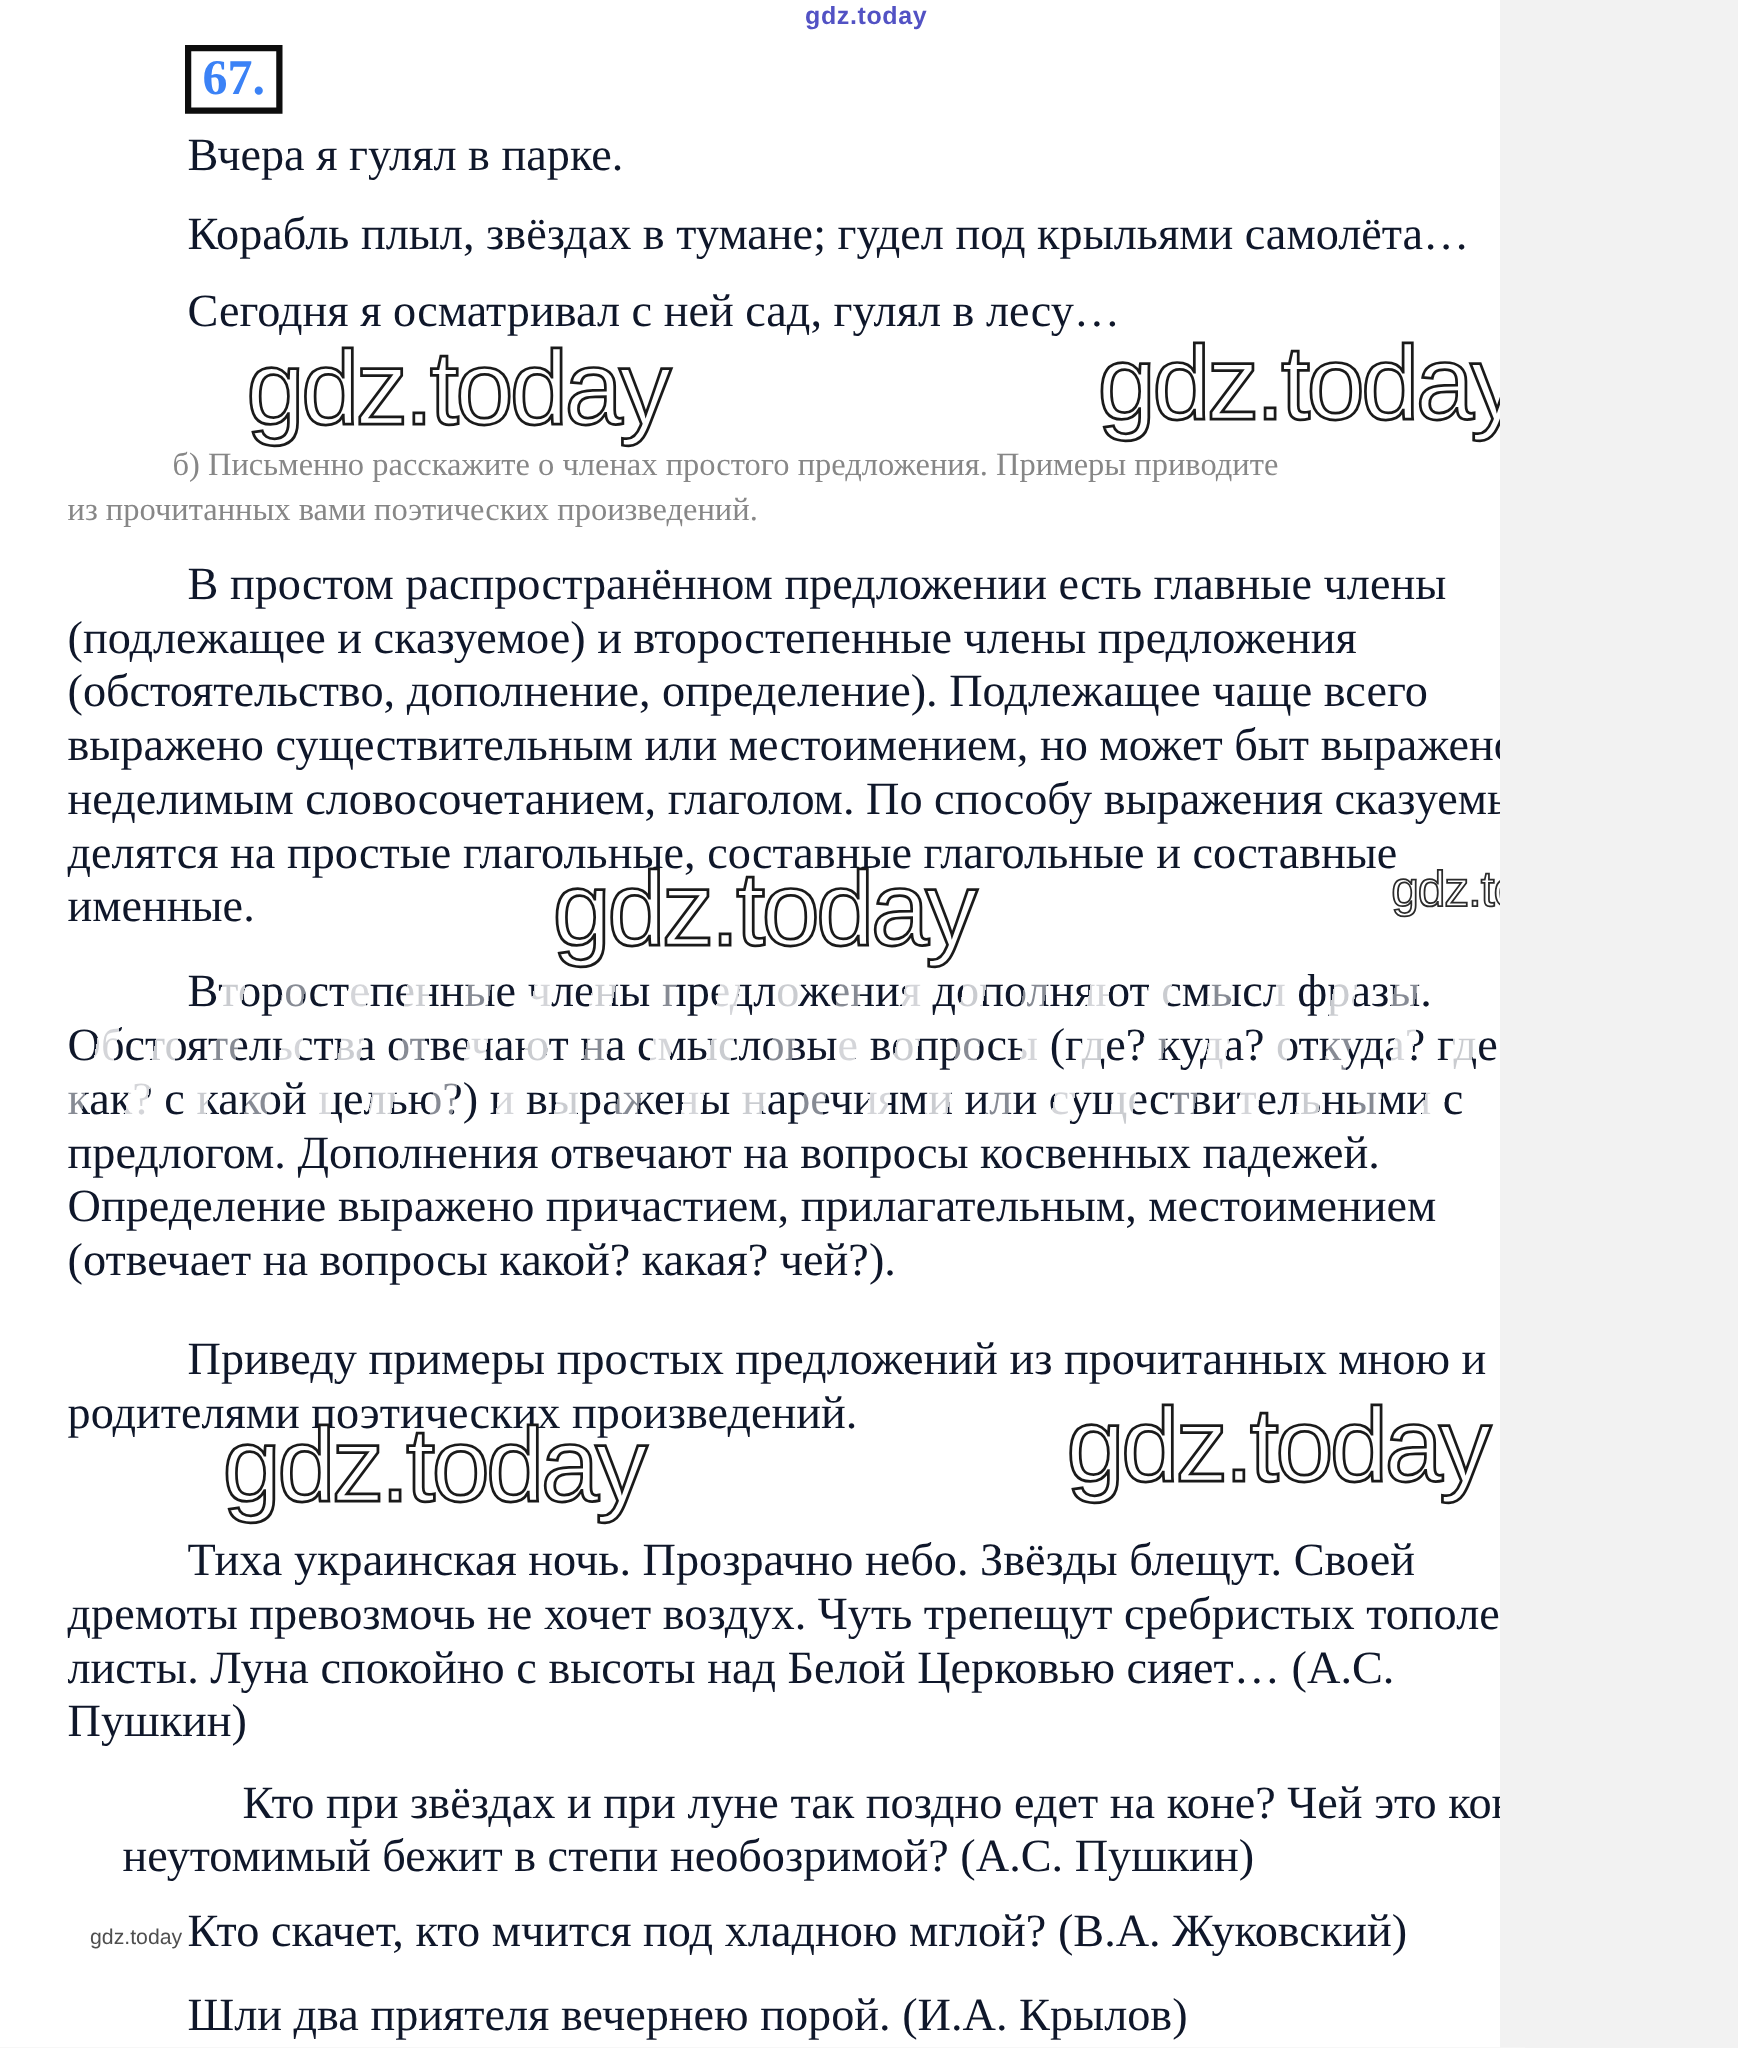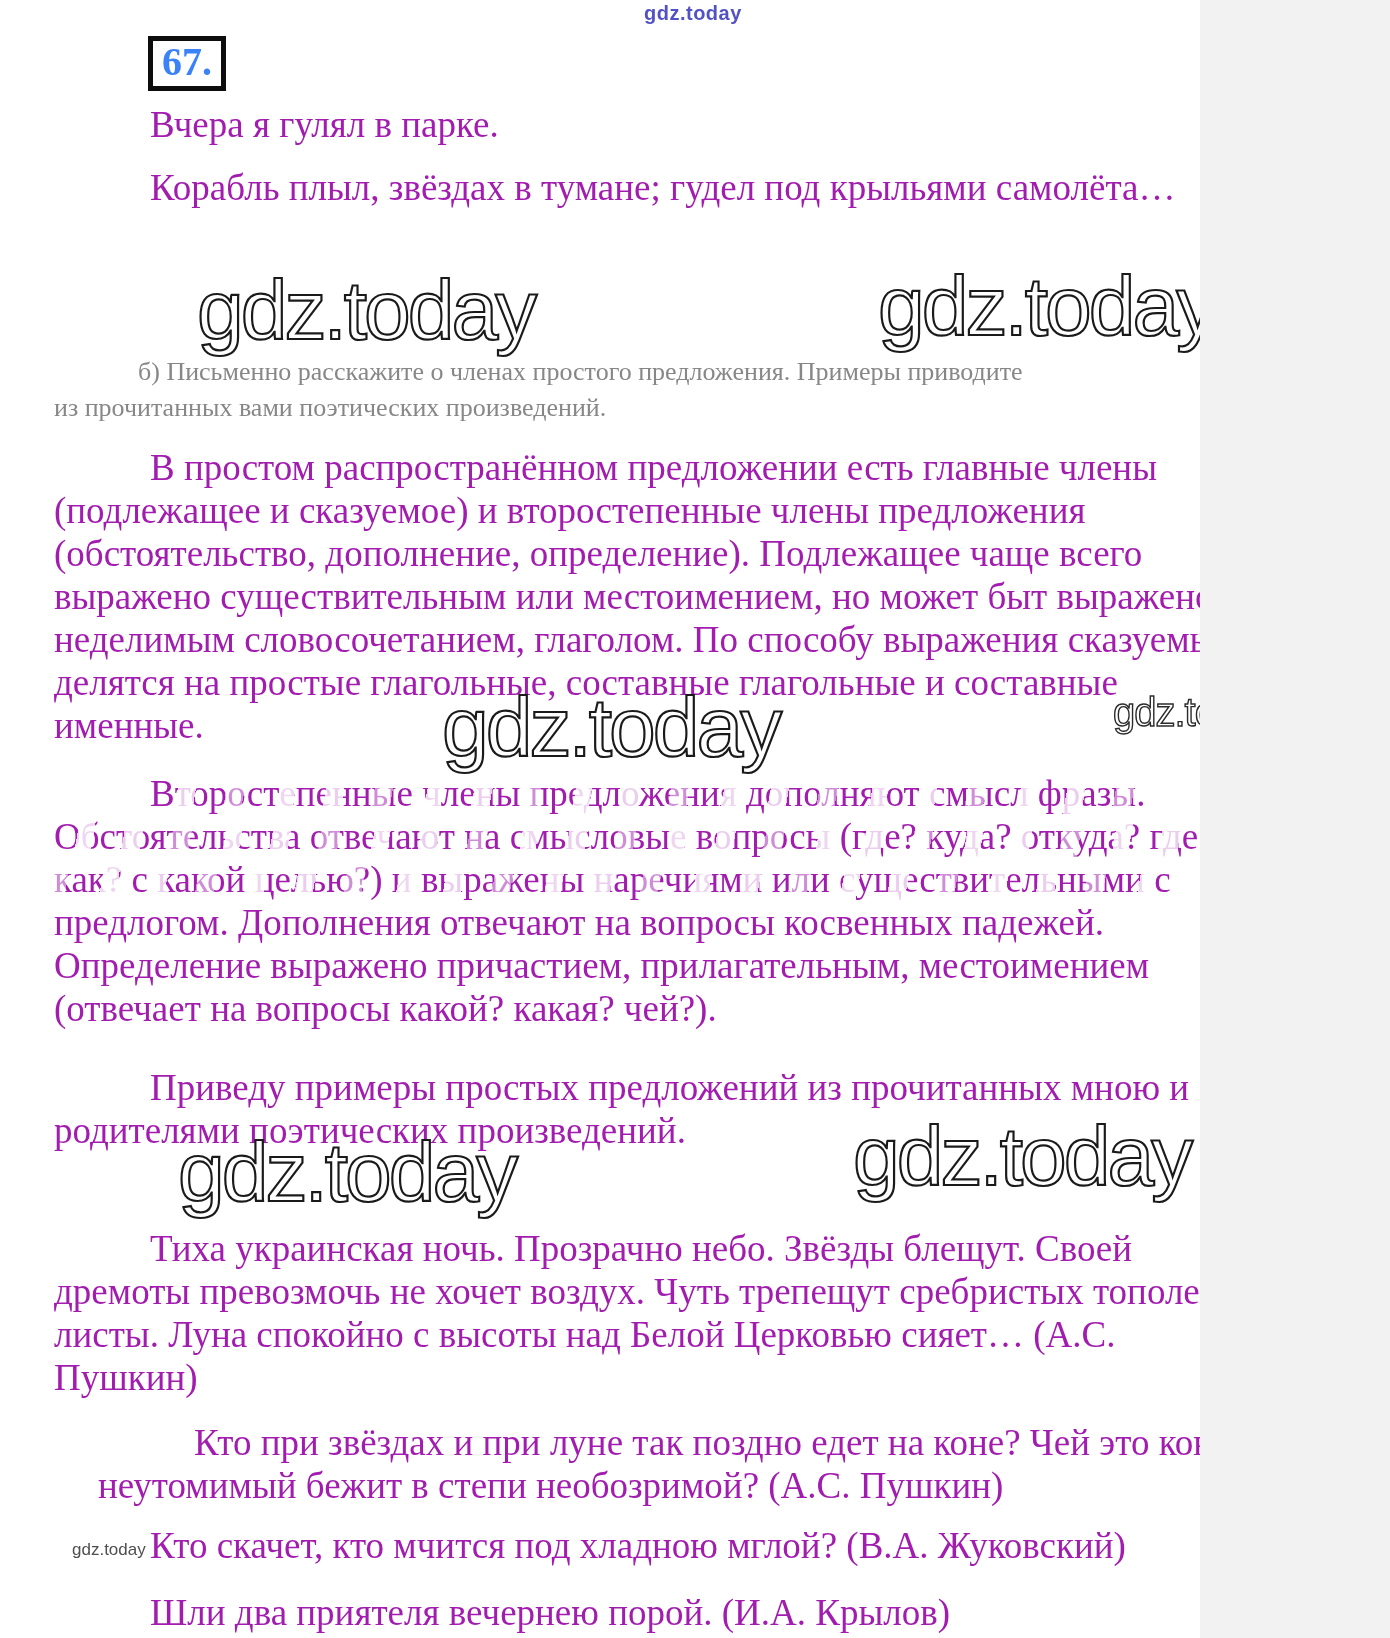--- a/index.html
+++ b/index.html
@@ -3,21 +3,21 @@
 <meta charset="utf-8">
 <style>
   html,body{margin:0;padding:0;background:#f2f2f2;}
   .page{
     position:relative;width:1200px;height:1638px;background:#ffffff;
     overflow:hidden;font-family:"Liberation Serif","DejaVu Serif",serif;color:#161616;
   }
   
   .t{
     position:absolute;left:54px;width:1322px;margin:0;
-    font-size:37px;line-height:43px;white-space:pre-line;color:#a21caf;
+    font-size:37px;line-height:43px;white-space:pre-line;color:#0f172a;
   }
   .ind{text-indent:96px;}
   .pA{top:103px;}
   .pB{top:166px;}
   .pC{top:228px;}
   .task{
     top:354px;font-size:26px;line-height:36px;color:#878787;text-indent:84px;
   }
   .p1{top:446px;}
   .p2{top:772px;}
@@ -63,20 +63,21 @@
 <div class="page">
 
   <div class="wm wm-blue">gdz.today</div>
 
   <div class="ex-box">
     <span>67.</span>
   </div>
 
   <p class="t ind pA">Вчера я гулял в парке.</p>
   <p class="t ind pB">Корабль плыл, звёздах в тумане; гудел под крыльями самолёта…</p>
+  <p class="t ind pC">Сегодня я осматривал с ней сад, гулял в лесу…</p>
 
   <div class="wm wm-big wm1">gdz.today</div>
   <div class="wm wm-big wm2">gdz.today</div>
 
   <p class="t task">б) Письменно расскажите о членах простого предложения. Примеры приводите
 из прочитанных вами поэтических произведений.</p>
 
   <p class="t ind p1">В простом распространённом предложении есть главные члены
 (подлежащее и сказуемое) и второстепенные члены предложения
 (обстоятельство, дополнение, определение). Подлежащее чаще всего

